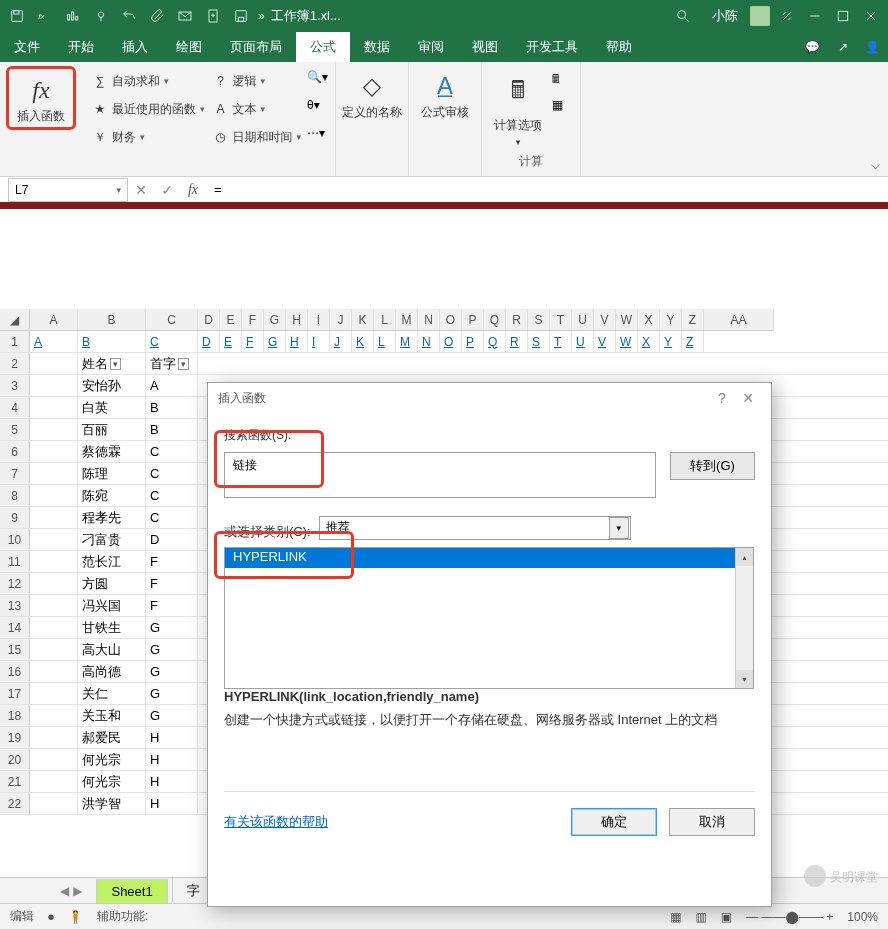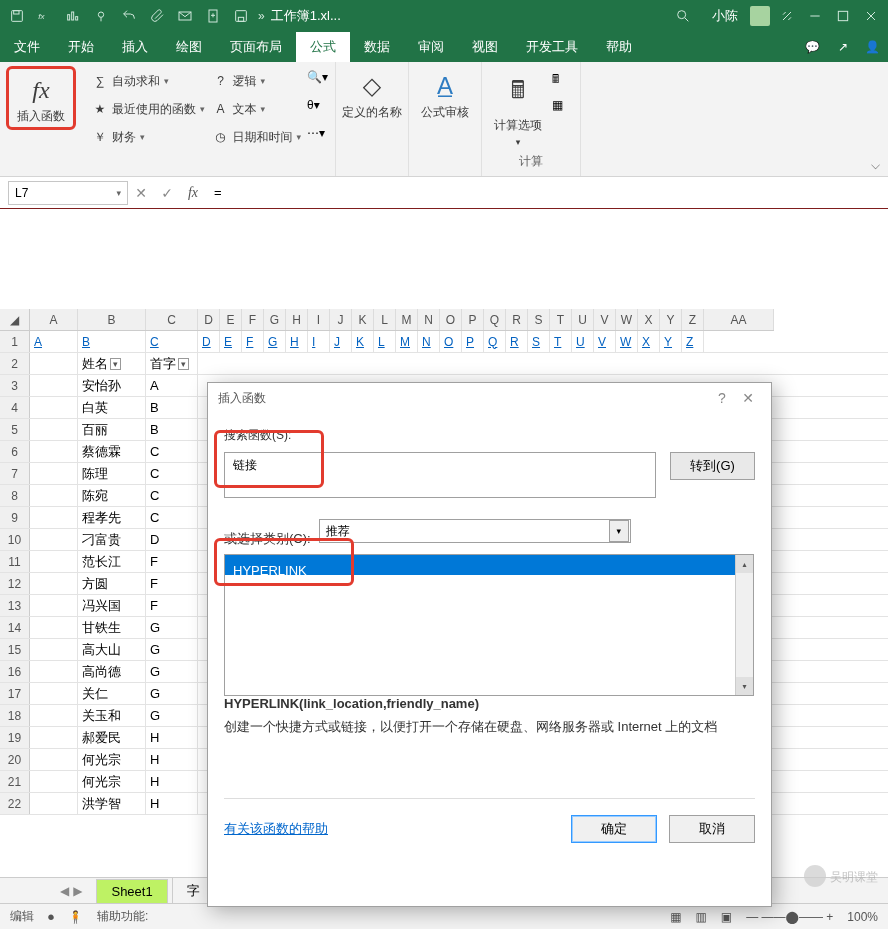--- a/index.html
+++ b/index.html
@@ -23,21 +23,21 @@
 .big-btn .ico{font-size:24px;color:#3d3d3d}
 .big-btn .lbl{font-size:12px;color:#3d3d3d;text-align:center}
 .insertfn-outline{border:3px solid #e23b2e;border-radius:6px;padding:2px}
 .small-row{display:flex;align-items:center;gap:4px;height:26px;padding:0 4px;color:#3d3d3d;font-size:13px}
 .small-row .s-ico{width:16px;height:16px;display:inline-flex;align-items:center;justify-content:center}
 .small-row .dd{font-size:9px;color:#666}
 .funclib-col{display:flex;flex-direction:column;gap:2px;padding-top:2px}
 .misc-col{display:flex;flex-direction:column;gap:6px;padding-top:4px;margin-left:2px}
 .misc-col .m-ico{width:22px;height:22px}
 .rib-right{position:absolute;right:8px;bottom:4px;color:#666}
-.fxbar{height:32px;border-bottom:1px solid #7f1d1d;display:flex;align-items:center;background:#fff}
+.fxbar{height:32px;border-bottom:7px solid #7f1d1d;display:flex;align-items:center;background:#fff}
 .namebox{width:120px;height:24px;border:1px solid #c6c6c6;margin-left:8px;display:flex;align-items:center;padding:0 6px;font-size:13px;justify-content:space-between}
 .namebox .dd{font-size:9px;color:#666}
 .fxbar .fx-btn{width:26px;height:26px;display:flex;align-items:center;justify-content:center;color:#888;font-size:14px}
 .fxbar .fx-input{flex:1;border:none;outline:none;padding:0 8px;font-size:13px;height:24px}
 .blankarea{height:100px;background:#fff}
 .grid-wrap{position:relative}
 .col-headers{display:flex;height:22px;background:#f0f0f0;border-bottom:1px solid #ccc;margin-left:30px}
 .col-h{border-right:1px solid #dcdcdc;text-align:center;font-size:12px;color:#555;display:flex;align-items:center;justify-content:center}
 .col-A{width:48px}.col-B{width:68px}.col-C{width:52px}
 .col-n{width:22px}
@@ -57,21 +57,21 @@
 .search-row{display:flex;align-items:flex-start;gap:14px;margin-top:8px}
 .search-wrap{position:relative}
 .search-input{width:432px;height:46px;border:1px solid #a0a0a0;padding:4px 8px;font-size:13px;background:#fff;display:flex;align-items:flex-start}
 .red-box{position:absolute;border:3px solid #e23b2e;border-radius:6px;pointer-events:none}
 .red-search{left:-10px;top:-22px;width:110px;height:58px}
 .goto-btn{width:86px;height:28px;border:1px solid #a0a0a0;background:#e9e9e9;font-size:13px;cursor:pointer}
 .cat-row{display:flex;align-items:center;gap:8px;margin-top:16px}
 .cat-select{width:312px;height:24px;border:1px solid #a0a0a0;display:flex;align-items:center;padding:0 6px;font-size:13px;justify-content:space-between;background:#fff}
 .cat-select .dd-btn{width:20px;height:22px;border:1px solid #a0a0a0;background:#eee;display:flex;align-items:center;justify-content:center;font-size:9px;margin-right:-5px}
 .funclist{width:530px;height:142px;border:1px solid #a0a0a0;margin-top:6px;background:#fff;position:relative;overflow:hidden}
-.funclist .item{height:20px;padding:8px 8px;font-size:13px}
+.funclist .item{height:20px;padding:1px 8px;font-size:13px}
 .funclist .item.sel{background:#0078d7;color:#fff}
 .funclist .scrollbar{position:absolute;right:0;top:0;bottom:0;width:18px;background:#f0f0f0;border-left:1px solid #ccc}
 .funclist .scrollbar .sb-btn{height:18px;background:#e0e0e0;display:flex;align-items:center;justify-content:center;font-size:8px;color:#555}
 .red-func{left:-10px;top:-16px;width:140px;height:48px}
 .syntax{font-size:13px;color:#333;margin-top:0;font-weight:bold}
 .desc{font-size:13px;color:#333;margin-top:6px;line-height:1.6}
 .dlg-hr{border:none;border-top:1px solid #ddd;margin-top:60px}
 .dlg-footer{display:flex;align-items:center;padding:10px 16px;gap:12px}
 .help-link{color:#0066cc;font-size:13px;text-decoration:underline;cursor:pointer}
 .dlg-footer .sp{flex:1}
@@ -487,21 +487,21 @@
     <div class="search-row">
       <div class="search-wrap">
         <div class="search-input">
             <span>链接</span>
           </div>
         <div class="red-box red-search"></div>
       </div>
       <button class="goto-btn">转到(G)</button>
     </div>
     <div class="cat-row">
-      <span class="dlg-label" style="margin-top:16px">或选择类别(C):</span>
+      <span class="dlg-label" style="margin-top:9px">或选择类别(C):</span>
       <div class="cat-select">
         <span>推荐</span>
         <span class="dd-btn">▾</span>
       </div>
     </div>
     <div style="position:relative">
       <div class="funclist">
         <div class="item sel">HYPERLINK</div>
         <div class="scrollbar">
           <div class="sb-btn">▴</div>

